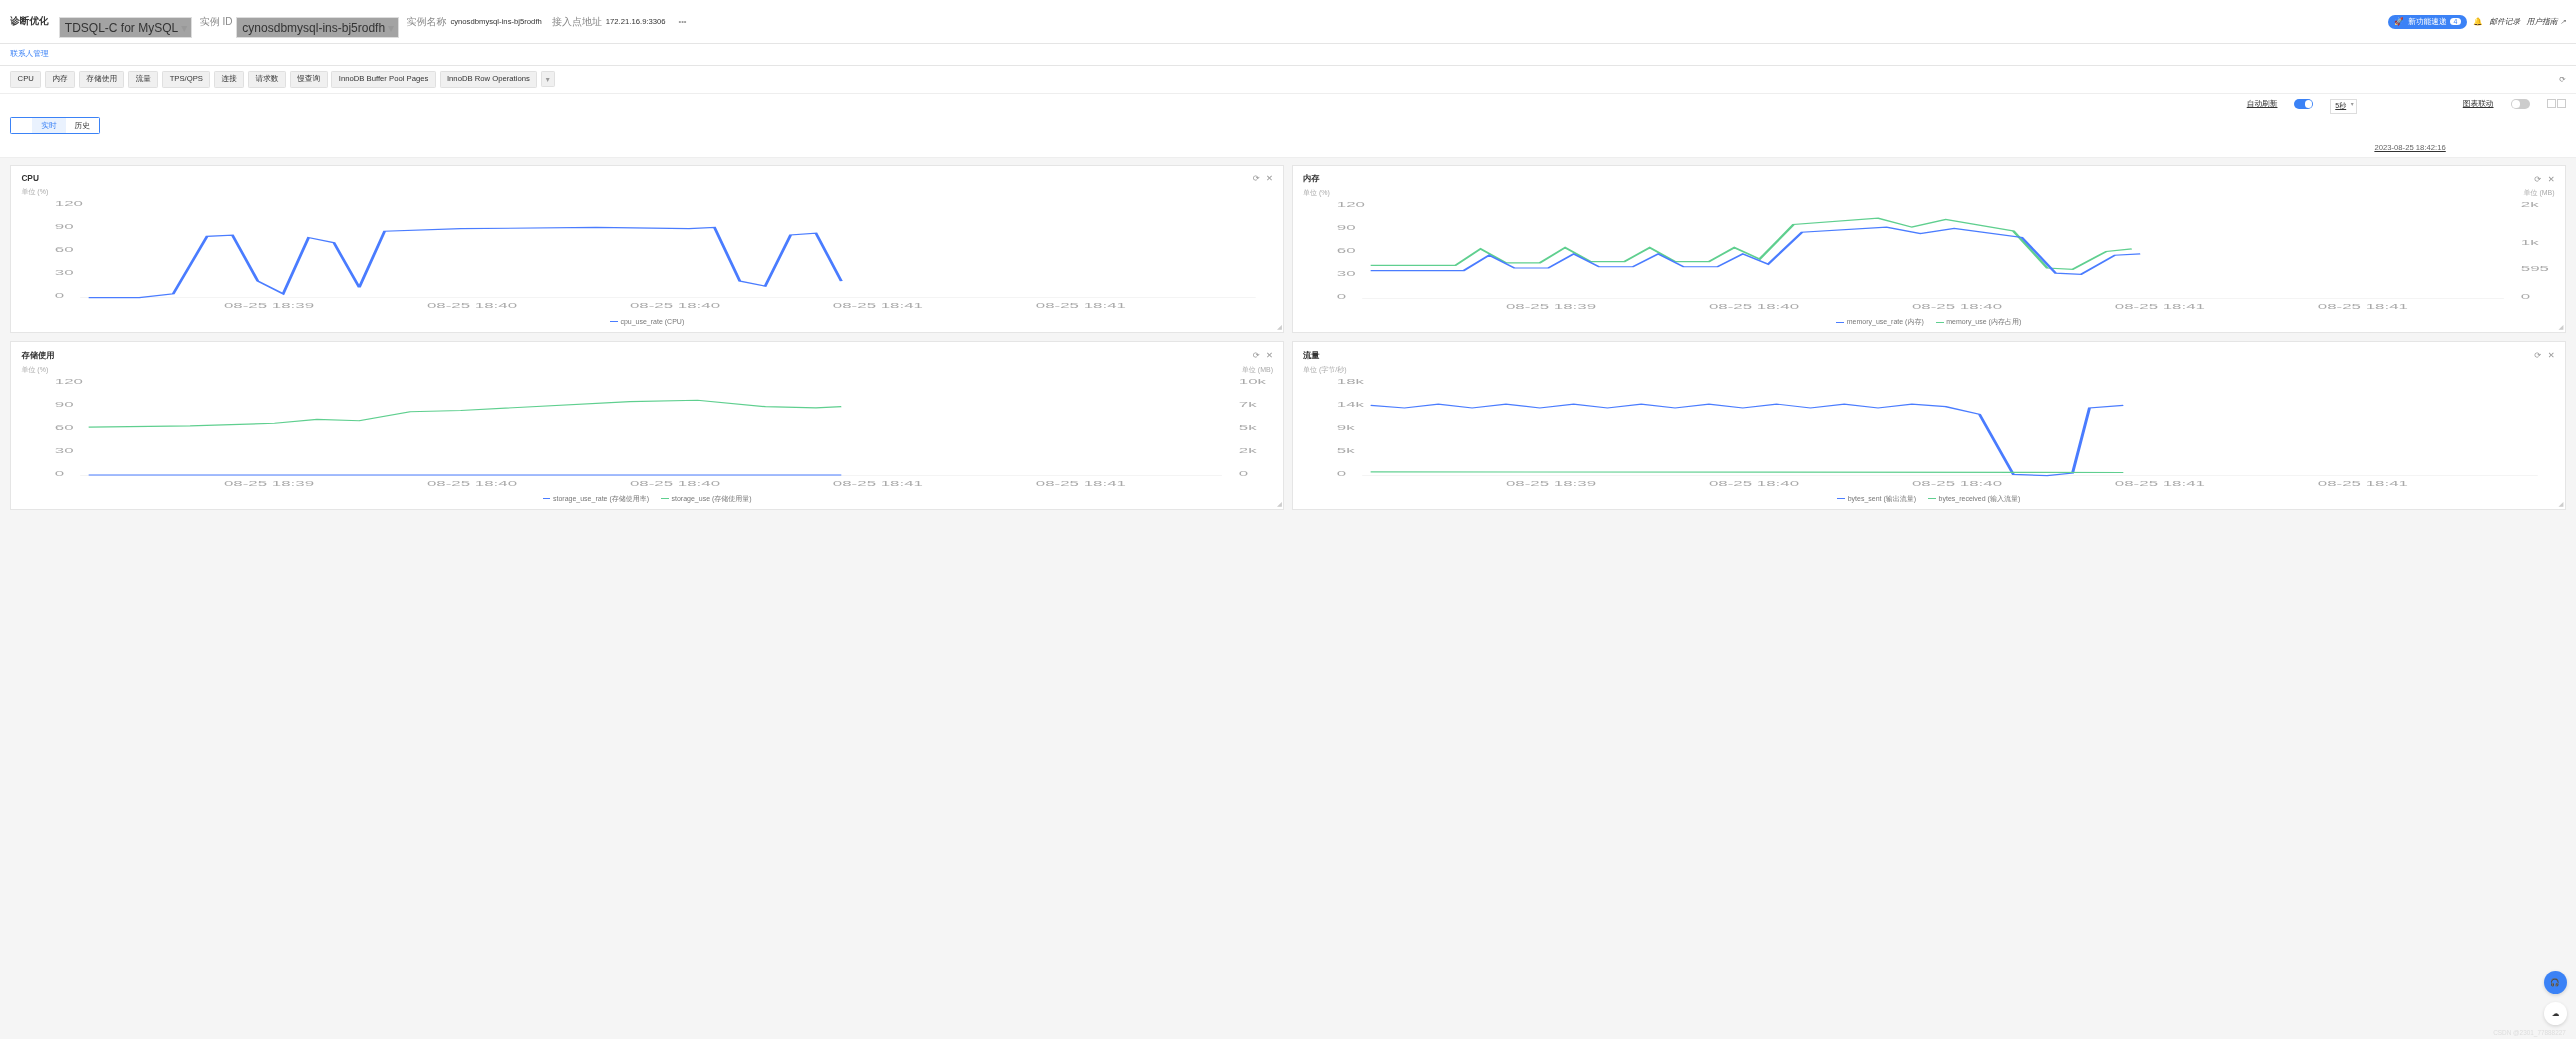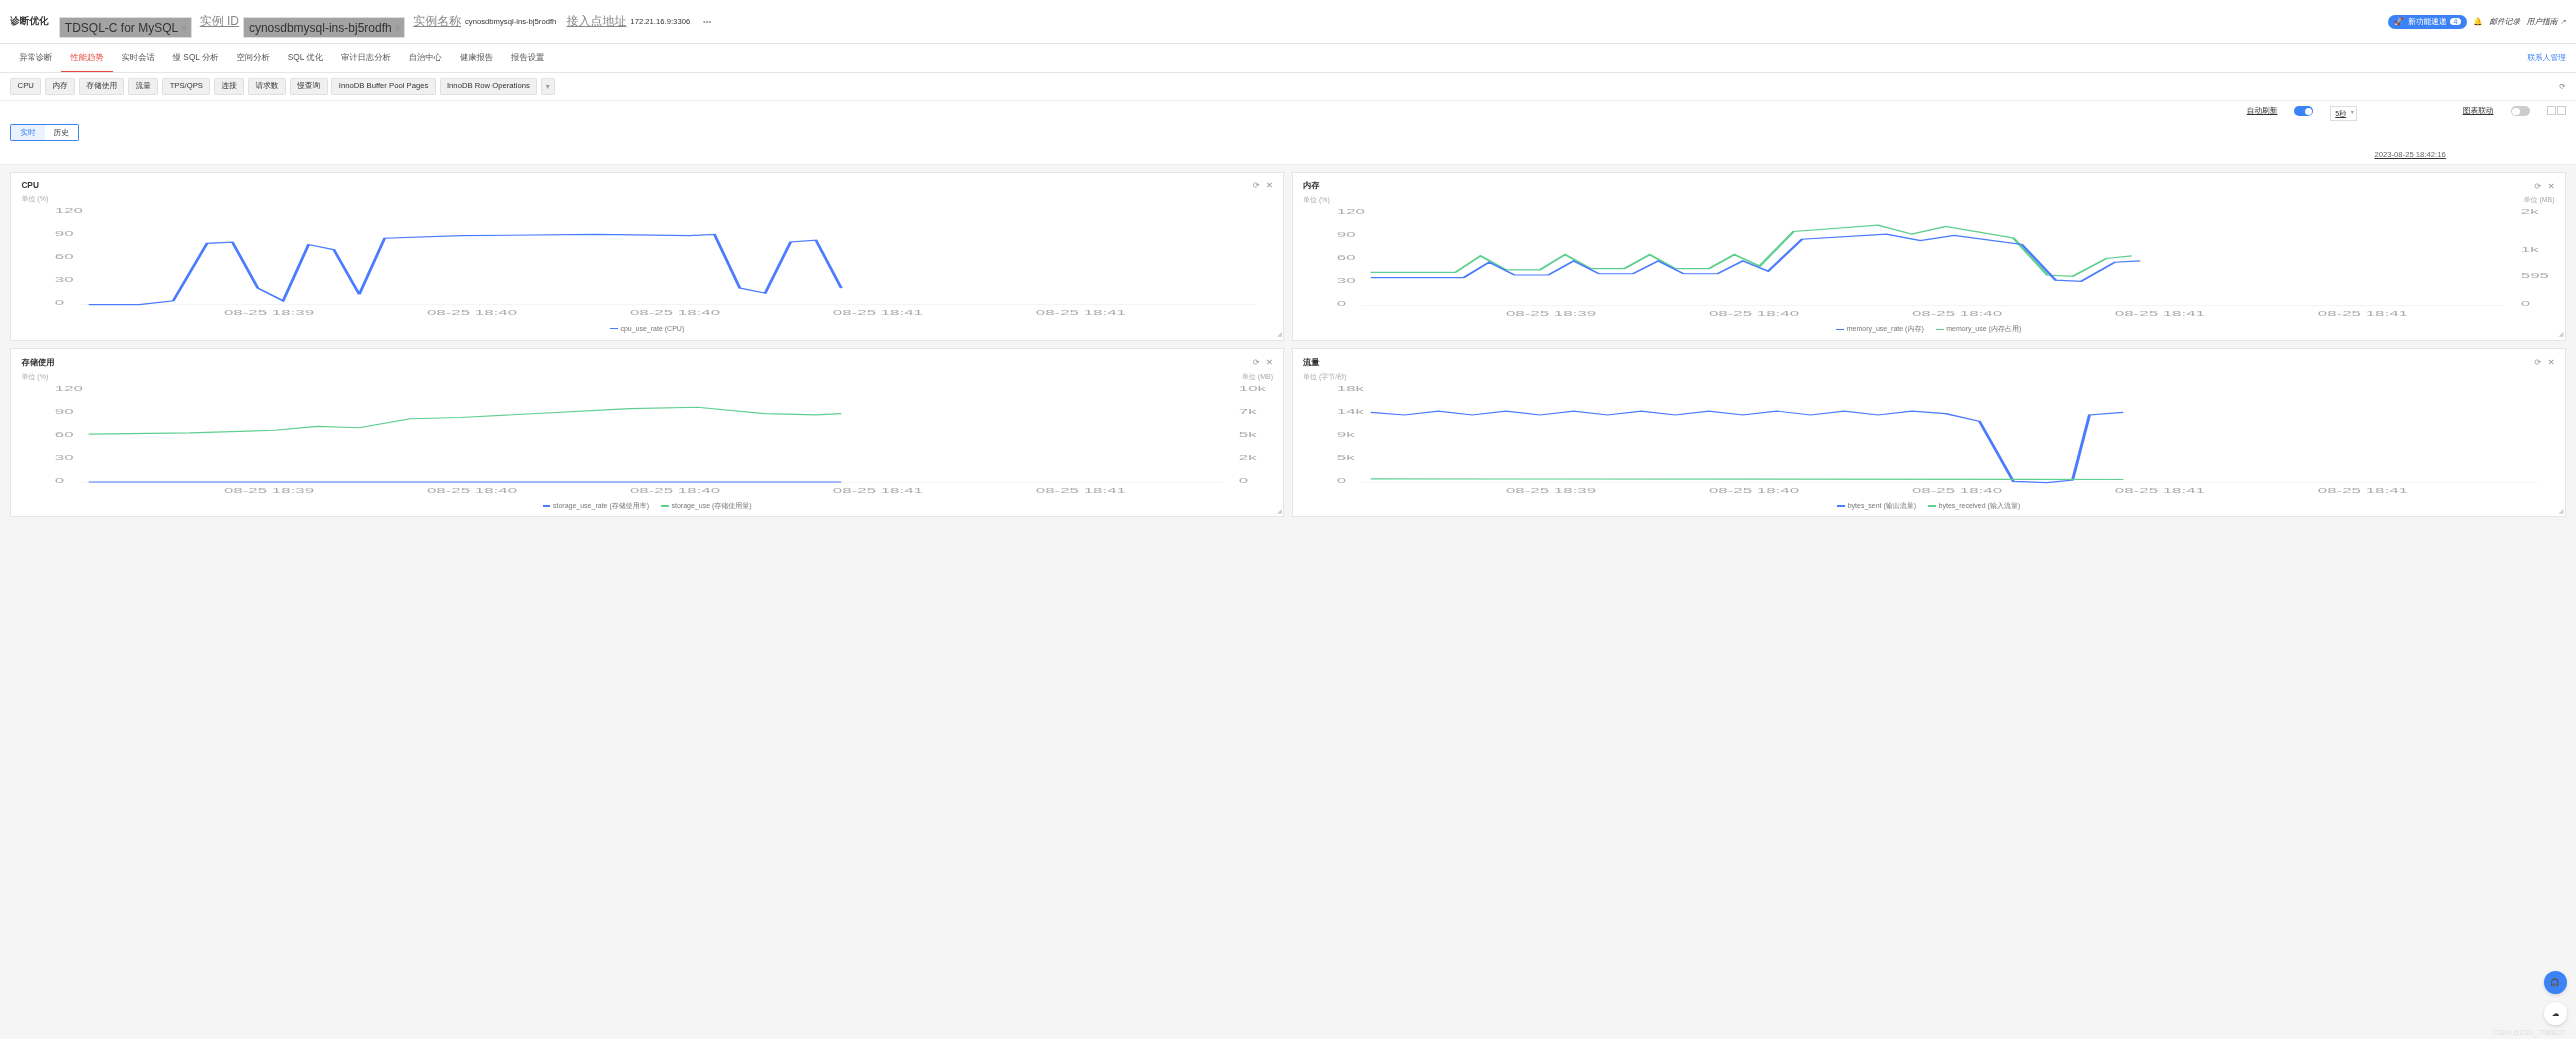--- a/index.html
+++ b/index.html
@@ -3,21 +3,21 @@
 <meta charset="utf-8">
 <style>
 * { box-sizing: border-box; margin: 0; padding: 0; }
 body { font-family: -apple-system, BlinkMacSystemFont, "Segoe UI", sans-serif; font-size: 7.7px; color: #333; background: #f5f5f5; }
 
 
 .header { background: #fff; display: flex; align-items: center; padding: 5.1px 10.2px; border-bottom: 0.6px solid #e5e5e5; }
 .header-title { font-size: 9.6px; font-weight: 600; margin-right: 10.2px; }
 .header-select { border: 0.6px solid #ddd; padding: 2.6px 12.8px 2.6px 5.1px; font-size: 12px; margin-right: 7.7px; position: relative; background: #a3a3a3; margin-top: 12px; }
 .header-select::after { content: "▾"; position: absolute; right: 3.8px; color: #999; }
-.header-label { color: #888; margin-right: 3.8px; font-size: 12px; text-decoration: underline; }
+.header-label { color: #888; margin-right: 3.8px; font-size: 10px; }
 .header-val { margin-right: 10.2px; font-size: 7.7px; }
 .header-dots { color: #999; margin-left: 2.6px; }
 .header-right { margin-left: auto; display: flex; align-items: center; gap: 6.4px; }
 .new-feature-pill { background: #3b82f6; color: #fff; border-radius: 9px; padding: 1.9px 6.4px; display: flex; align-items: center; gap: 3.8px; font-size: 7.7px; }
 .new-feature-pill .count { background: #fff; color: #3b82f6; border-radius: 5.1px; padding: 0 3.2px; font-size: 7px; }
 .guide-link { color: #333; display: flex; align-items: center; gap: 2.6px; font-style: italic; }
 .ext-icon { font-size: 7px; color: #666; }
 
 
 .nav { background: #fff; display: flex; align-items: center; padding: 0 10.2px; border-bottom: 0.6px solid #e5e5e5; justify-content: space-between; }
@@ -27,21 +27,21 @@
 .contact-link { color: #3b82f6; padding: 5.1px 0; text-align: right; }
 
 
 .metric-row { background: #fff; padding: 5.1px 10.2px; display: flex; align-items: center; gap: 3.8px; border-bottom: 0.6px solid #eee; }
 .metric-btn { background: #f0f0f0; border: 0.6px solid #e0e0e0; padding: 2.6px 6.4px; font-size: 7.7px; cursor: pointer; border-radius: 1.3px; }
 .metric-dropdown { padding: 2.6px 3.8px; color: #999; }
 .refresh-right { margin-left: auto; color: #888; cursor: pointer; }
 
 
 .sub-row { background: #fff; padding: 5.1px 10.2px; display: flex; align-items: center; border-bottom: 0.6px solid #eee; }
-.sub-tabs { display: flex; border: 0.6px solid #3b82f6; border-radius: 1.3px; overflow: hidden; }
+.sub-tabs { display: flex; border: 0.6px solid #3b82f6; border-radius: 1.3px; overflow: hidden; padding-left: 21px; }
 .sub-tab { padding: 2.6px 9px; font-size: 7.7px; cursor: pointer; background: #fff; }
 .sub-tab.active { background: #eaf2fe; color: #3b82f6; }
 .sub-right { margin-left: auto; display: flex; align-items: flex-start; gap: 17px; font-size: 7.7px; text-decoration: underline; }
 .toggle { width: 19px; height: 10.2px; background: #3b82f6; border-radius: 5.1px; position: relative; }
 .toggle::after { content: ""; position: absolute; width: 7.7px; height: 7.7px; background: #fff; border-radius: 50%; top: 1.3px; right: 1.3px; }
 .toggle.off { background: #ccc; }
 .toggle.off::after { right: auto; left: 1.3px; }
 .interval-select { border: 0.6px solid #ddd; padding: 1.3px 10.2px 1.3px 3.8px; font-size: 7px; position: relative; }
 .interval-select::after { content: "▾"; position: absolute; right: 2.6px; color: #999; font-size: 5.8px; }
 .timestamp { color: #666; margin-top: 44px; }
@@ -96,32 +96,20 @@
     <span>🔔</span>
     <span class="guide-link">邮件记录</span>
     <span class="guide-link">
       <span>用户指南</span>
       <span class="ext-icon">↗</span>
     </span>
   </div>
 </div>
 
 <div class="nav">
-  <div class="nav-tabs" id="nav-tabs">
-      <div class="nav-tab">异常诊断</div>
-      <div class="nav-tab active">性能趋势</div>
-      <div class="nav-tab">实时会话</div>
-      <div class="nav-tab">慢 SQL 分析</div>
-      <div class="nav-tab">空间分析</div>
-      <div class="nav-tab">SQL 优化</div>
-      <div class="nav-tab">审计日志分析</div>
-      <div class="nav-tab">自治中心</div>
-      <div class="nav-tab">健康报告</div>
-      <div class="nav-tab">报告设置</div>
-    </div>
   <div class="contact-link">联系人管理</div>
 </div>
 
 <div class="metric-row">
   <div id="metric-btns" style="display:flex;gap:3.8px;">
       <div class="metric-btn">CPU</div>
       <div class="metric-btn">内存</div>
       <div class="metric-btn">存储使用</div>
       <div class="metric-btn">流量</div>
       <div class="metric-btn">TPS/QPS</div>

